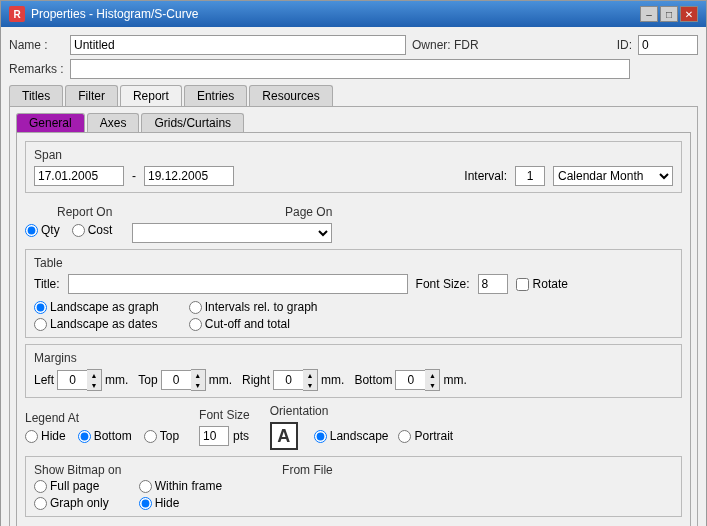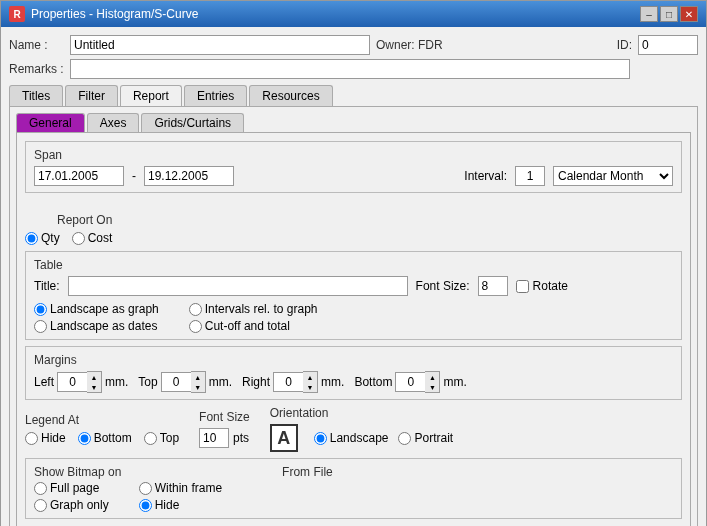--- a/index.html
+++ b/index.html
@@ -81,21 +81,21 @@
       color: #333;
     }
     .form-input {
       height: 20px;
       border: 1px solid #999;
       background: white;
       font-size: 12px;
       padding: 1px 3px;
     }
     .form-input-name {
-      width: 300px;
+      width: 336px;
     }
     .form-input-id {
       width: 60px;
     }
     .form-input-remarks {
       width: 560px;
     }
     .owner-label {
       font-size: 12px;
       color: #333;
@@ -154,21 +154,21 @@
     }
     .sub-tab-content {
       border: 1px solid #aaa;
       background: #f0f0f0;
       padding: 8px;
     }
 
     
     .section {
       border: 1px solid #bbb;
-      margin-bottom: 20px;
+      margin-bottom: 12px;
       padding: 6px 8px;
       background: #f0f0f0;
     }
     .section-label {
       font-size: 12px;
       font-weight: normal;
       color: #333;
       margin-bottom: 4px;
     }
 
@@ -465,20 +465,26 @@
               <div class="radio-row">
                 <label class="radio-item">
                   <input type="radio" name="reportOn" checked="" style=""> 
                     <span>Qty</span>
                 </label>
                 <label class="radio-item">
                   <input type="radio" name="reportOn" style=""> 
                     <span>Cost</span>
                 </label>
               </div>
+            </div>
+            <div class="page-on-group">
+              <div class="group-title">Page On</div>
+              <select class="page-on-select">
+                <option value=""></option>
+              </select>
             </div>
           </div>
 
           <div class="table-section">
             <div class="section-label">Table</div>
             <div class="table-title-row">
               <span class="font-size-label">Title:</span>
               <input type="text" class="table-title-input" style="">
               <span class="font-size-label">Font Size:</span>
               <input type="text" class="font-size-input" value="8" style="">

